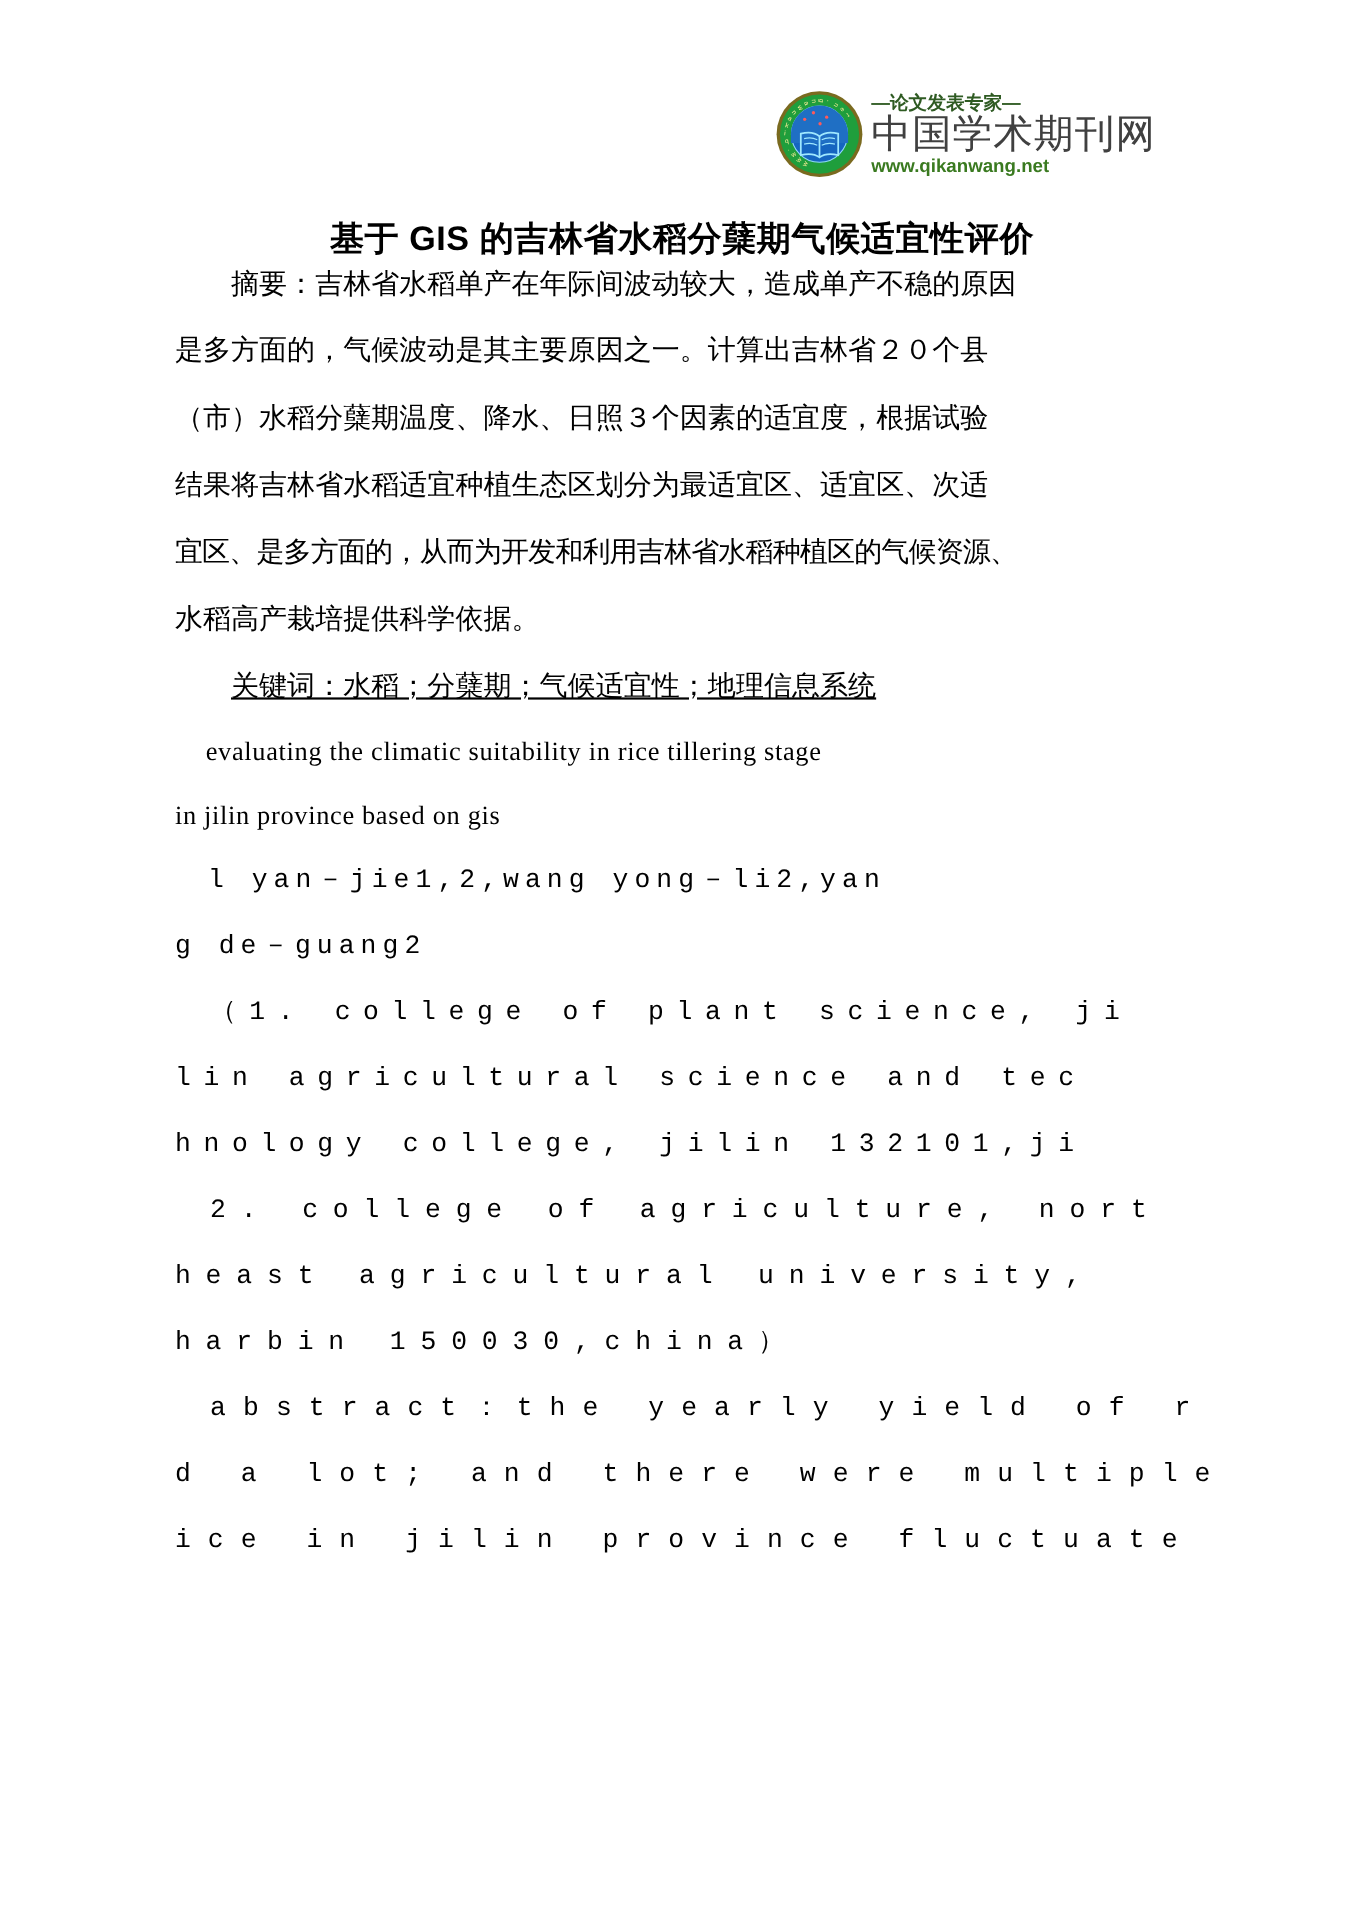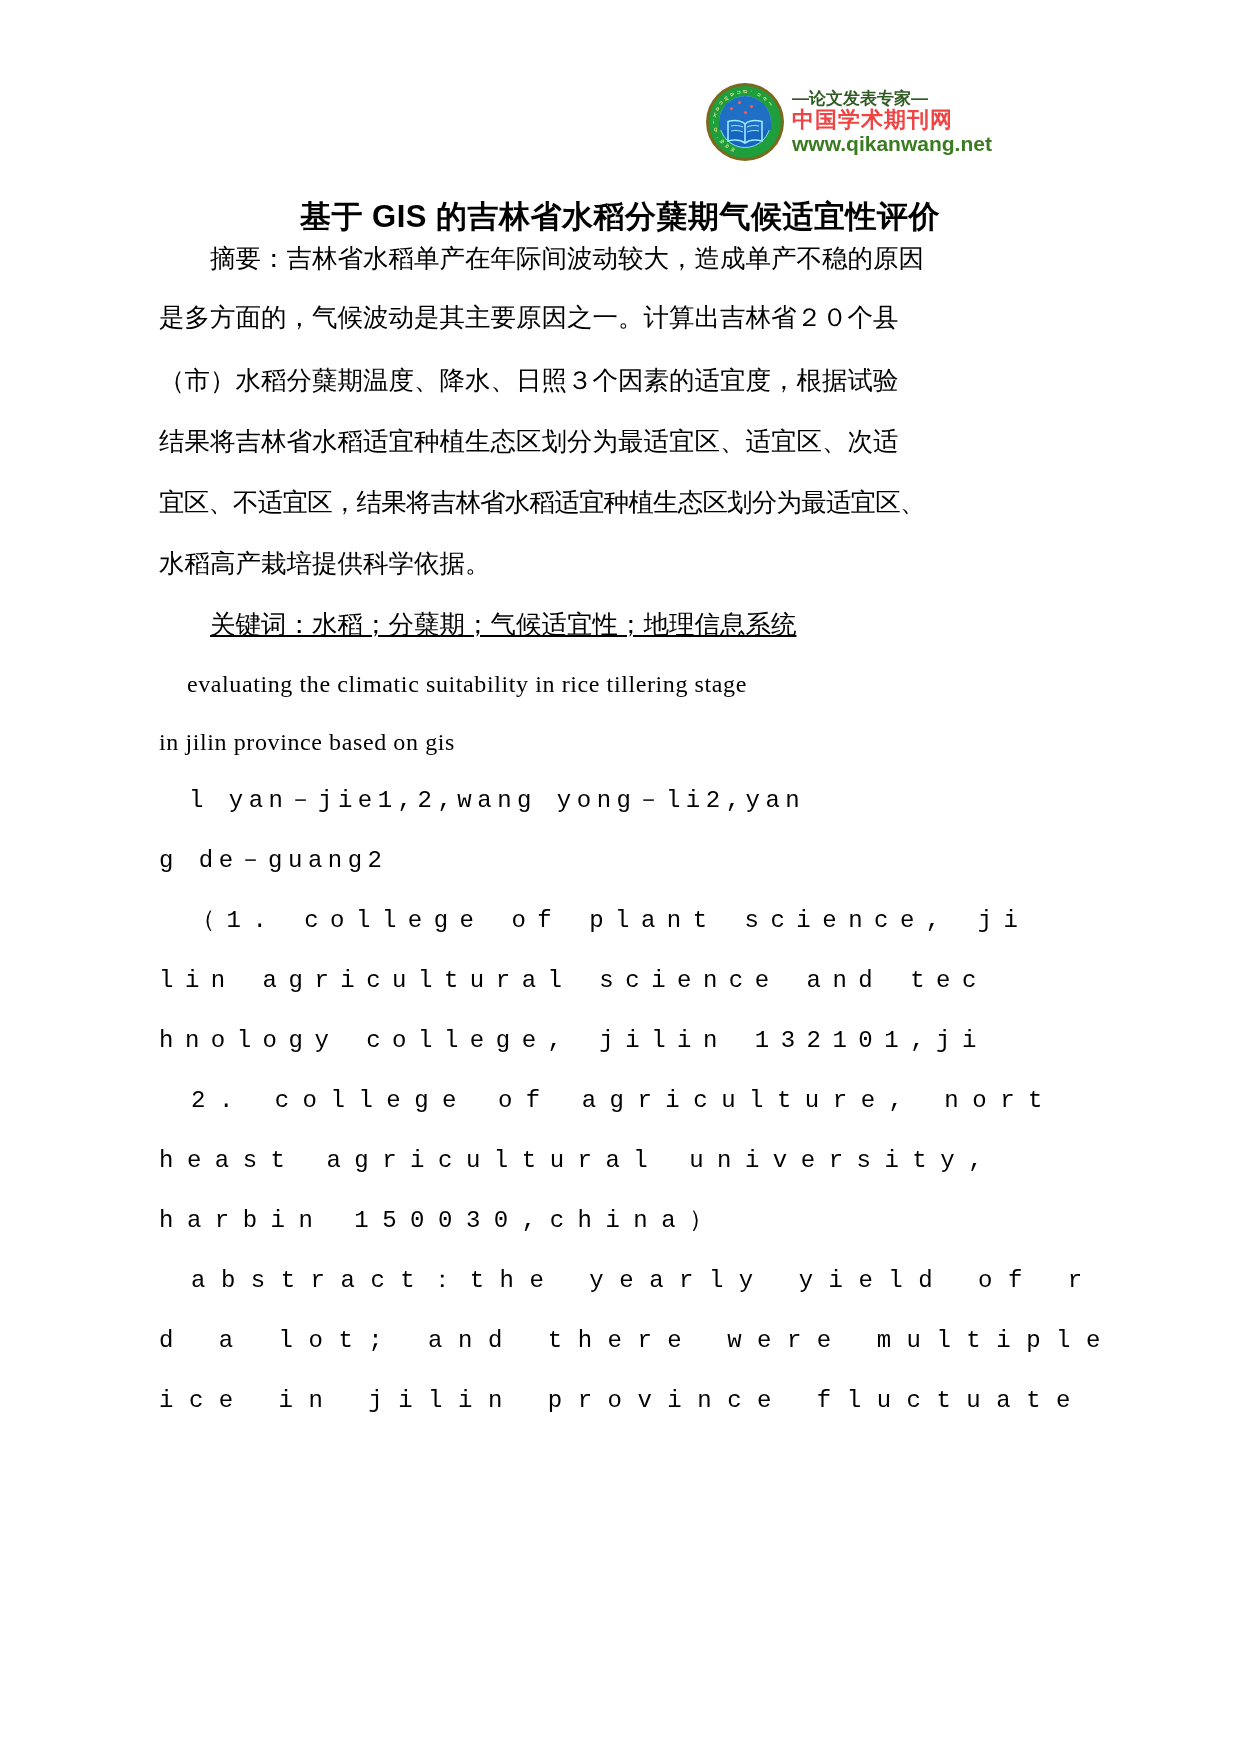--- a/index.html
+++ b/index.html
@@ -110,30 +110,30 @@
     font-family: "Liberation Sans", sans-serif;
     font-size: 17px;
     font-weight: bold;
     color: #2f5b23;
     letter-spacing: 0px;
     margin-bottom: 2px;
     white-space: nowrap;
   }
   .logo-name {
     font-family: "Liberation Sans", sans-serif;
-    font-size: 22px;
-    font-weight: bold;
-    color: #ef4444;
+    font-size: 36px;
+    font-weight: normal;
+    color: #404040;
     letter-spacing: 1px;
     white-space: nowrap;
     margin-bottom: 2px;
   }
   .logo-url {
     font-family: "Liberation Sans", sans-serif;
-    font-size: 21px;
+    font-size: 17px;
     font-weight: bold;
     color: #3a7a20;
     letter-spacing: 0px;
     white-space: nowrap;
   }
 
   
   .doc-title {
     position: absolute;
     top: 175px;
@@ -258,21 +258,21 @@
   </div>
 
   <h1 class="doc-title">基于 GIS 的吉林省水稻分蘖期气候适宜性评价</h1>
 
   <div class="body-col">
 
     <p class="para-cn" style="text-indent:2em;">摘要：吉林省水稻单产在年际间波动较大，造成单产不稳的原因</p>
     <p class="para-cn nojust" style="text-indent:0;font-family:Liberation Mono, monospace;">是多方面的，气候波动是其主要原因之一。计算出吉林省２０个县</p>
     <p class="para-cn nojust" style="text-indent:0;">（市）水稻分蘖期温度、降水、日照３个因素的适宜度，根据试验</p>
     <p class="para-cn nojust" style="text-indent:0;">结果将吉林省水稻适宜种植生态区划分为最适宜区、适宜区、次适</p>
-    <p class="para-cn nojust" style="text-indent:0;letter-spacing:-0.8px;">宜区、不适宜区，结果将吉林省水稻适宜种植生态区划分为最适宜区、</p>
+    <p class="para-cn nojust" style="text-indent:0;letter-spacing:-0.8px;">宜区、是多方面的，从而为开发和利用吉林省水稻种植区的气候资源、</p>
     <p class="para-cn nojust" style="text-indent:0;">水稻高产栽培提供科学依据。</p>
 
     <p class="kw-line">关键词：水稻；分蘖期；气候适宜性；地理信息系统</p>
 
     <p class="en-title l1">evaluating the climatic suitability in rice tillering stage</p>
     <p class="en-title l2">in jilin province based on gis</p>
 
     <p class="en-spread sp-a">l  yan－jie1,2,wang yong－li2,yan</p>
     <p class="en-spread sp-b">g de－guang2</p>
 

